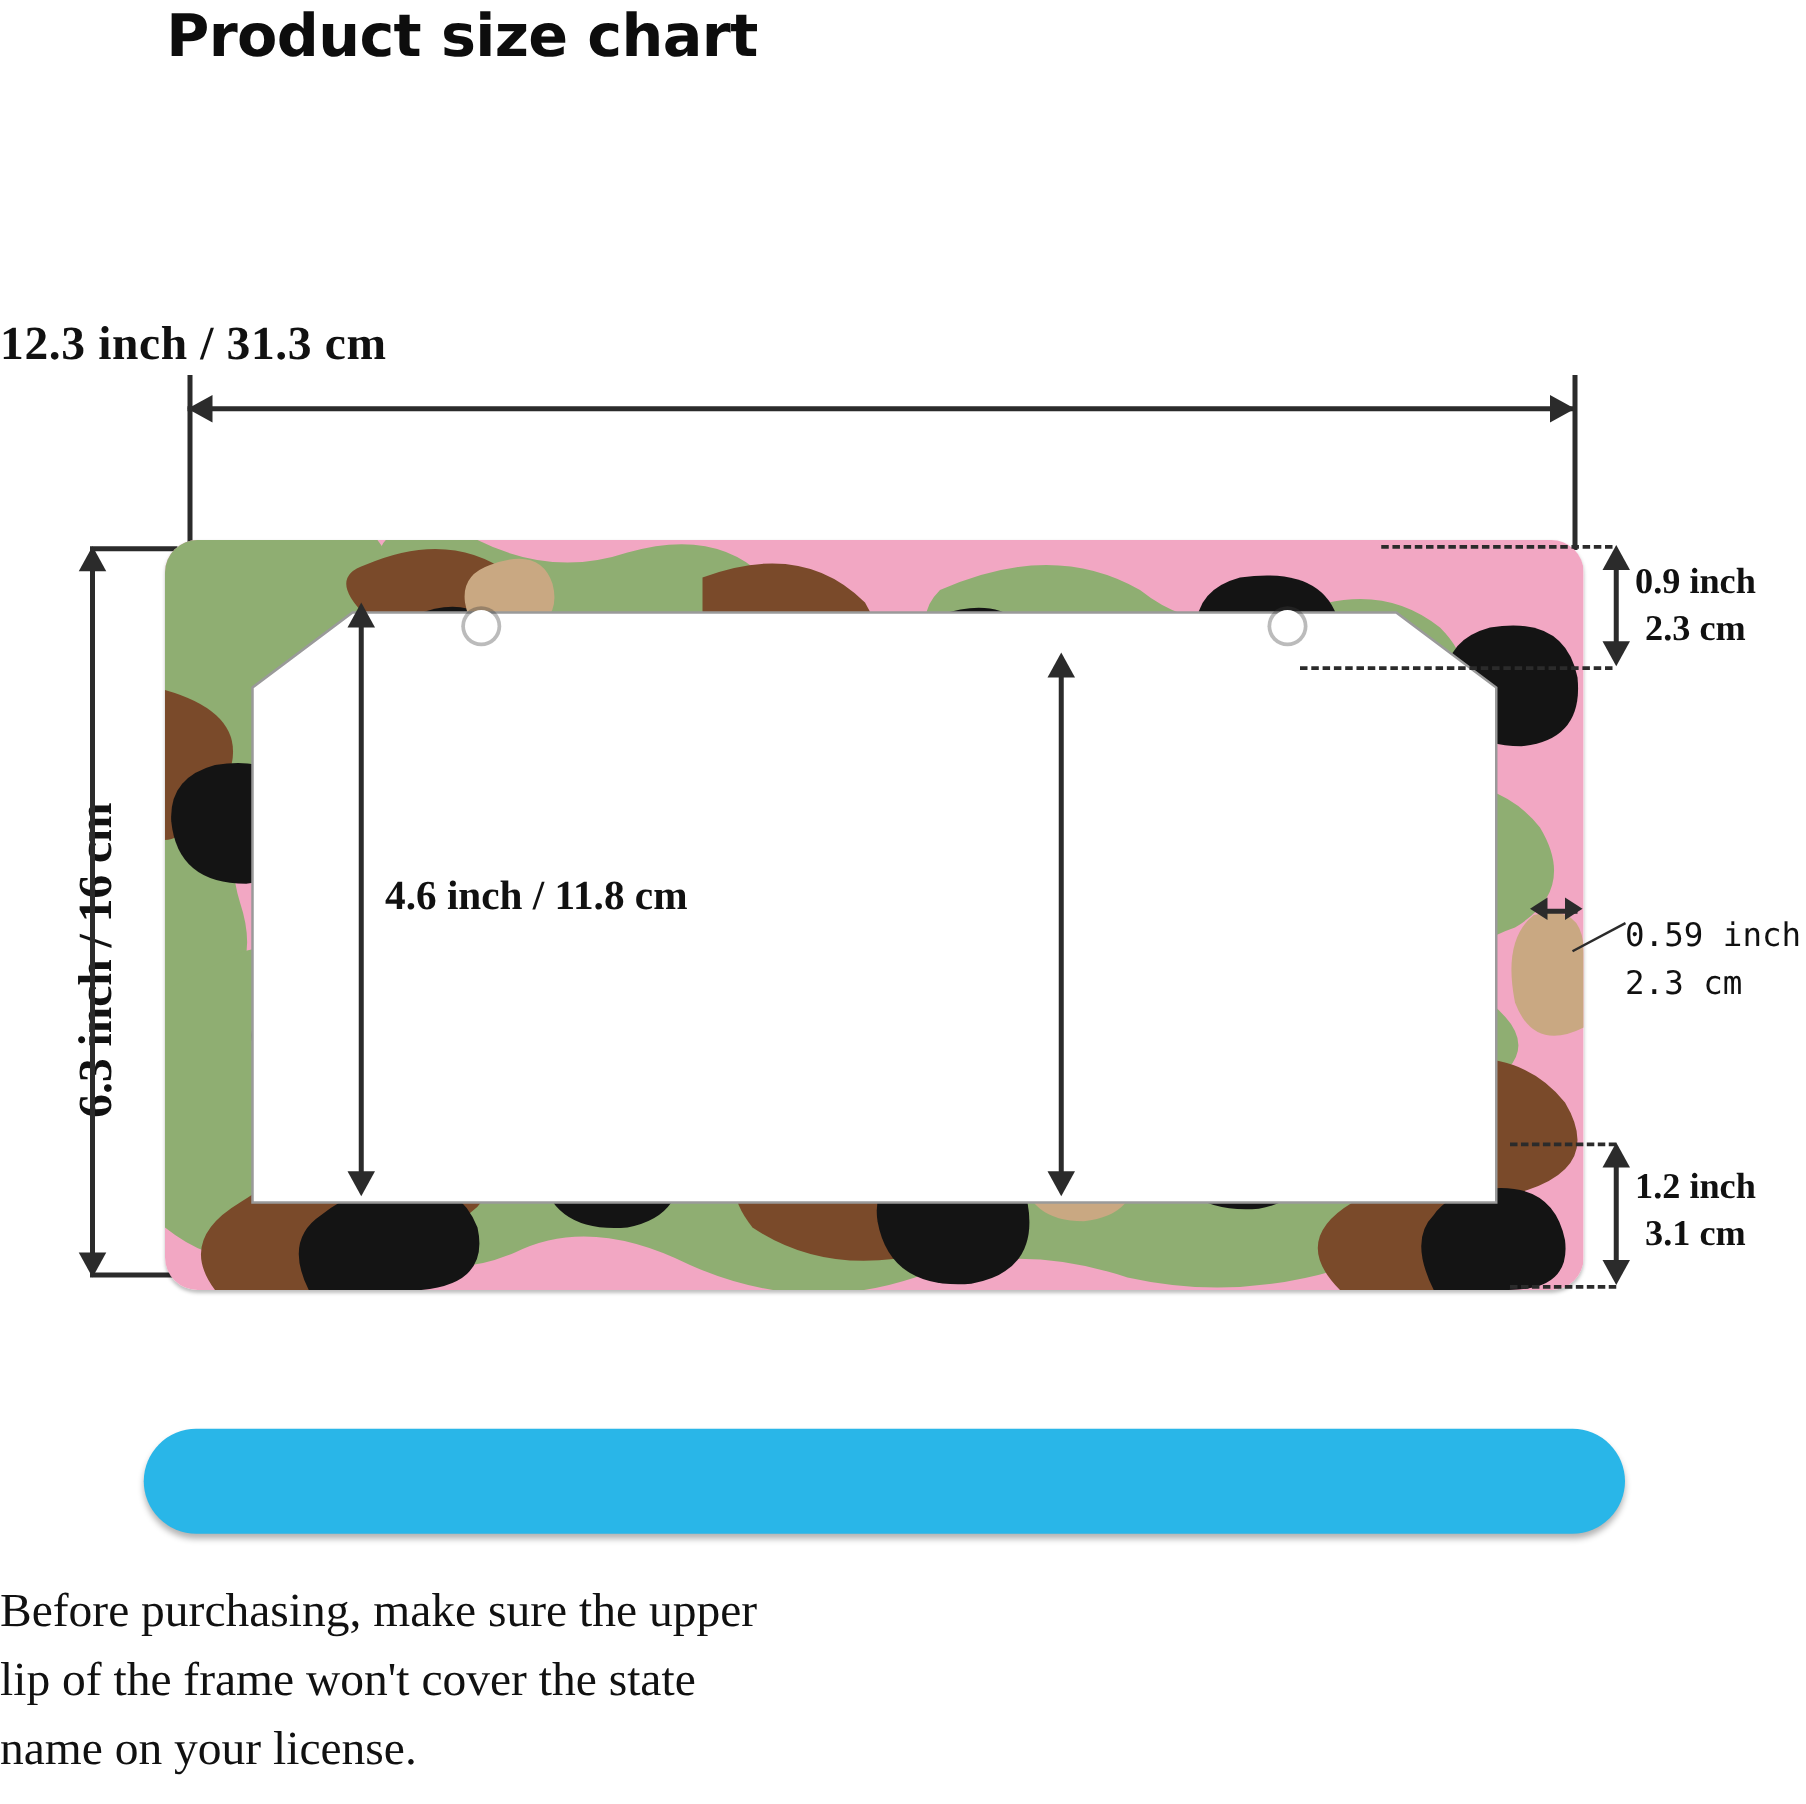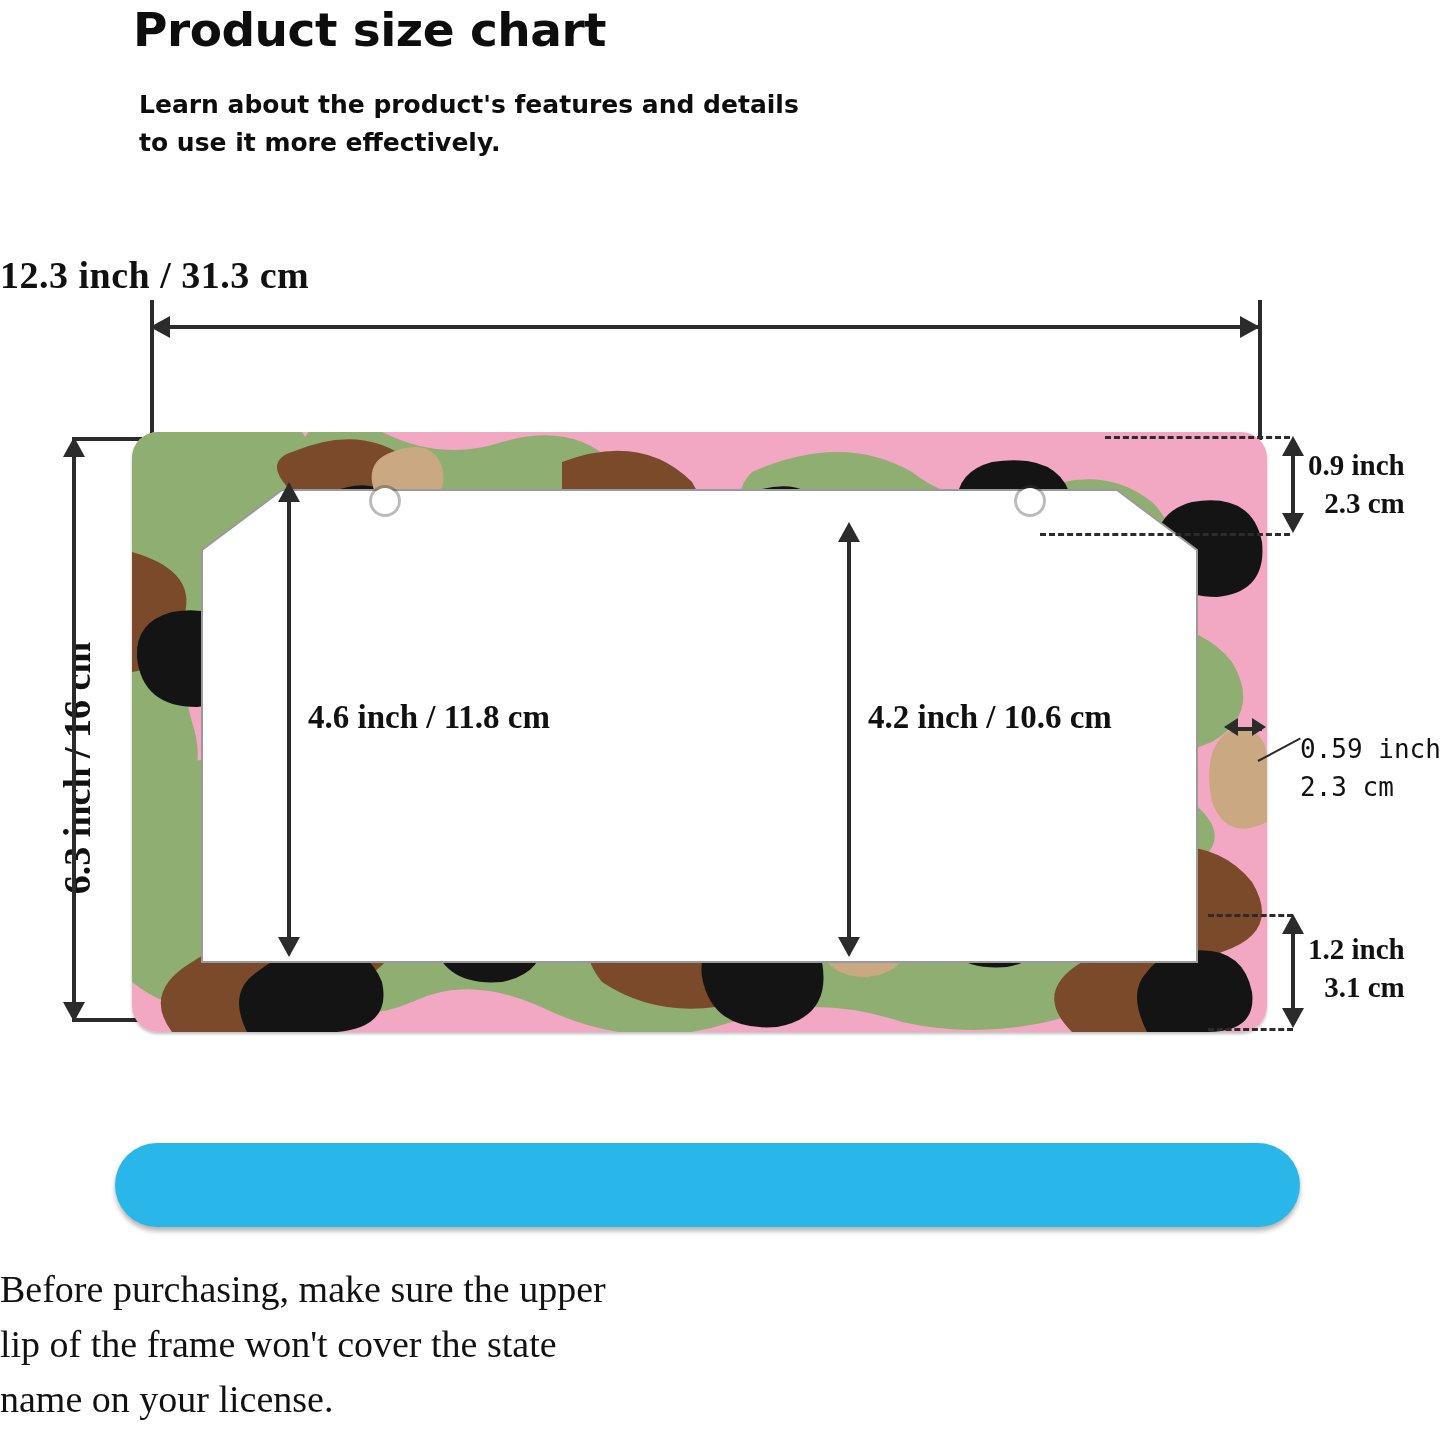--- a/index.html
+++ b/index.html
@@ -106,21 +106,21 @@
   
   .dash-h{
     position:absolute;height:0;
     border-top:3px dashed #2b2b2b;
   }
   .right-label{
     position:absolute;
     font-size:29px;font-weight:bold;
     line-height:38px;
     white-space:pre-line;
-    text-align:right;
+    text-align:center;
   }
   .thin-label{
     position:absolute;
     font-family:"DejaVu Sans Mono", monospace;
     font-size:26px;
     line-height:38px;
     white-space:pre-line;
   }
   .leader{
     position:absolute;height:0;border-top:2px solid #2b2b2b;
@@ -153,22 +153,20 @@
     color:#111;
     white-space:pre-line;
   }
 </style>
 </head>
 <body>
 
 <div class="root">
 
   <div class="title">Product size chart</div>
-  <div class="subtitle">Learn about the product's features and details
-to use it more effectively.</div>
 
   <div class="top-dim-label">12.3 inch / 31.3 cm</div>
   <div>
     <div class="arrow-h top"></div>
     <div class="ah-head left" style="left:150px;top:316px;"></div>
     <div class="ah-head right" style="left:1240px;top:316px;"></div>
     <div class="tick-v" style="left:150px;top:300px;height:140px;"></div>
     <div class="tick-v" style="left:1258px;top:300px;height:140px;"></div>
   </div>
 
@@ -239,21 +237,20 @@
       <div class="av-head up" style="left:146px;top:50px;"></div>
       <div class="av-head down" style="left:146px;top:505px;"></div>
     </div>
     <div class="inner-label" style="left:170px;top:265px;">4.6 inch / 11.8 cm</div>
 
     <div>
       <div class="arrow-v" style="left:715px;top:108px;height:410px;"></div>
       <div class="av-head up" style="left:706px;top:90px;"></div>
       <div class="av-head down" style="left:706px;top:505px;"></div>
     </div>
-    <div class="inner-label" style="left:730px;top:265px;">4.2 inch / 10.6 cm</div>
   </div>
 
   <div>
     <div class="dash-h" style="left:1105px;top:436px;width:185px;"></div>
     <div class="dash-h" style="left:1040px;top:533px;width:250px;"></div>
     <div class="arrow-v" style="left:1291px;top:452px;height:66px;"></div>
     <div class="av-head up" style="left:1282px;top:436px;"></div>
     <div class="av-head down" style="left:1282px;top:513px;"></div>
     <div class="right-label" style="left:1308px;top:446px;">0.9 inch
 2.3 cm</div>

